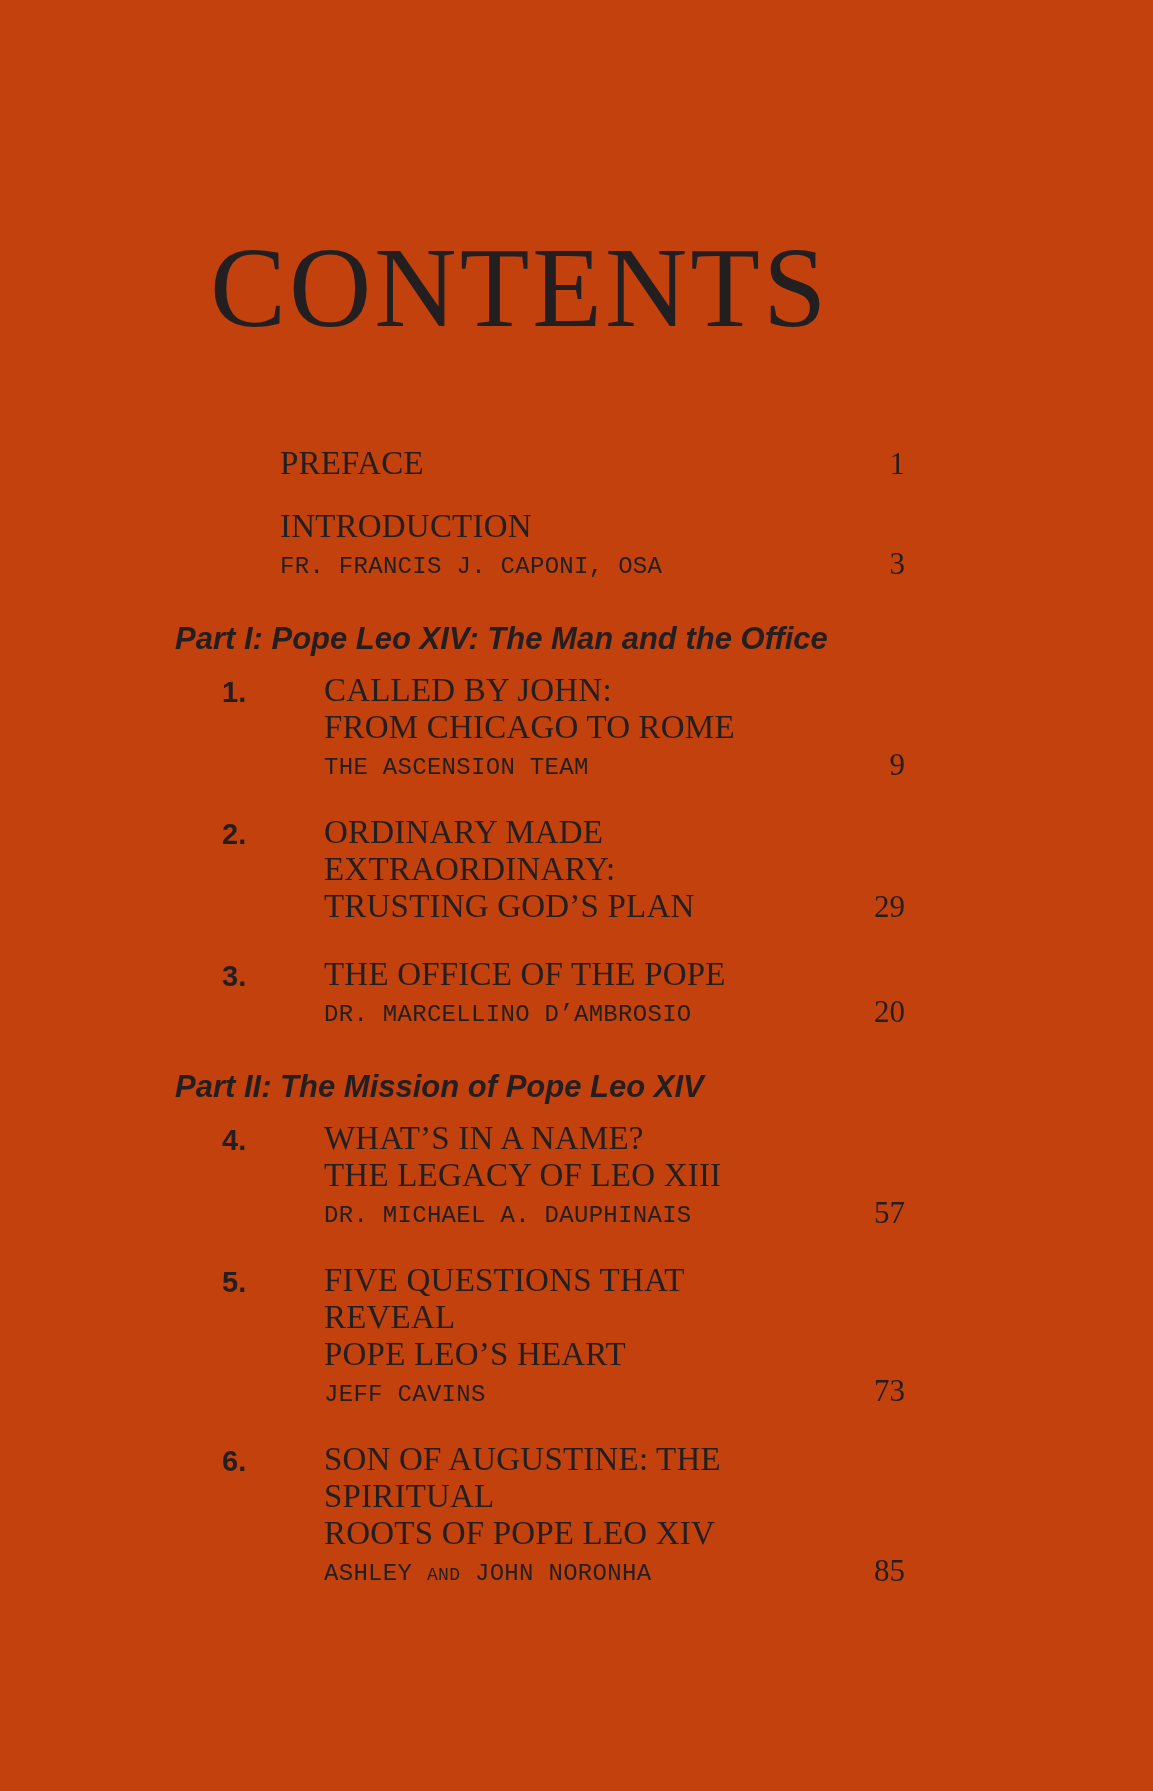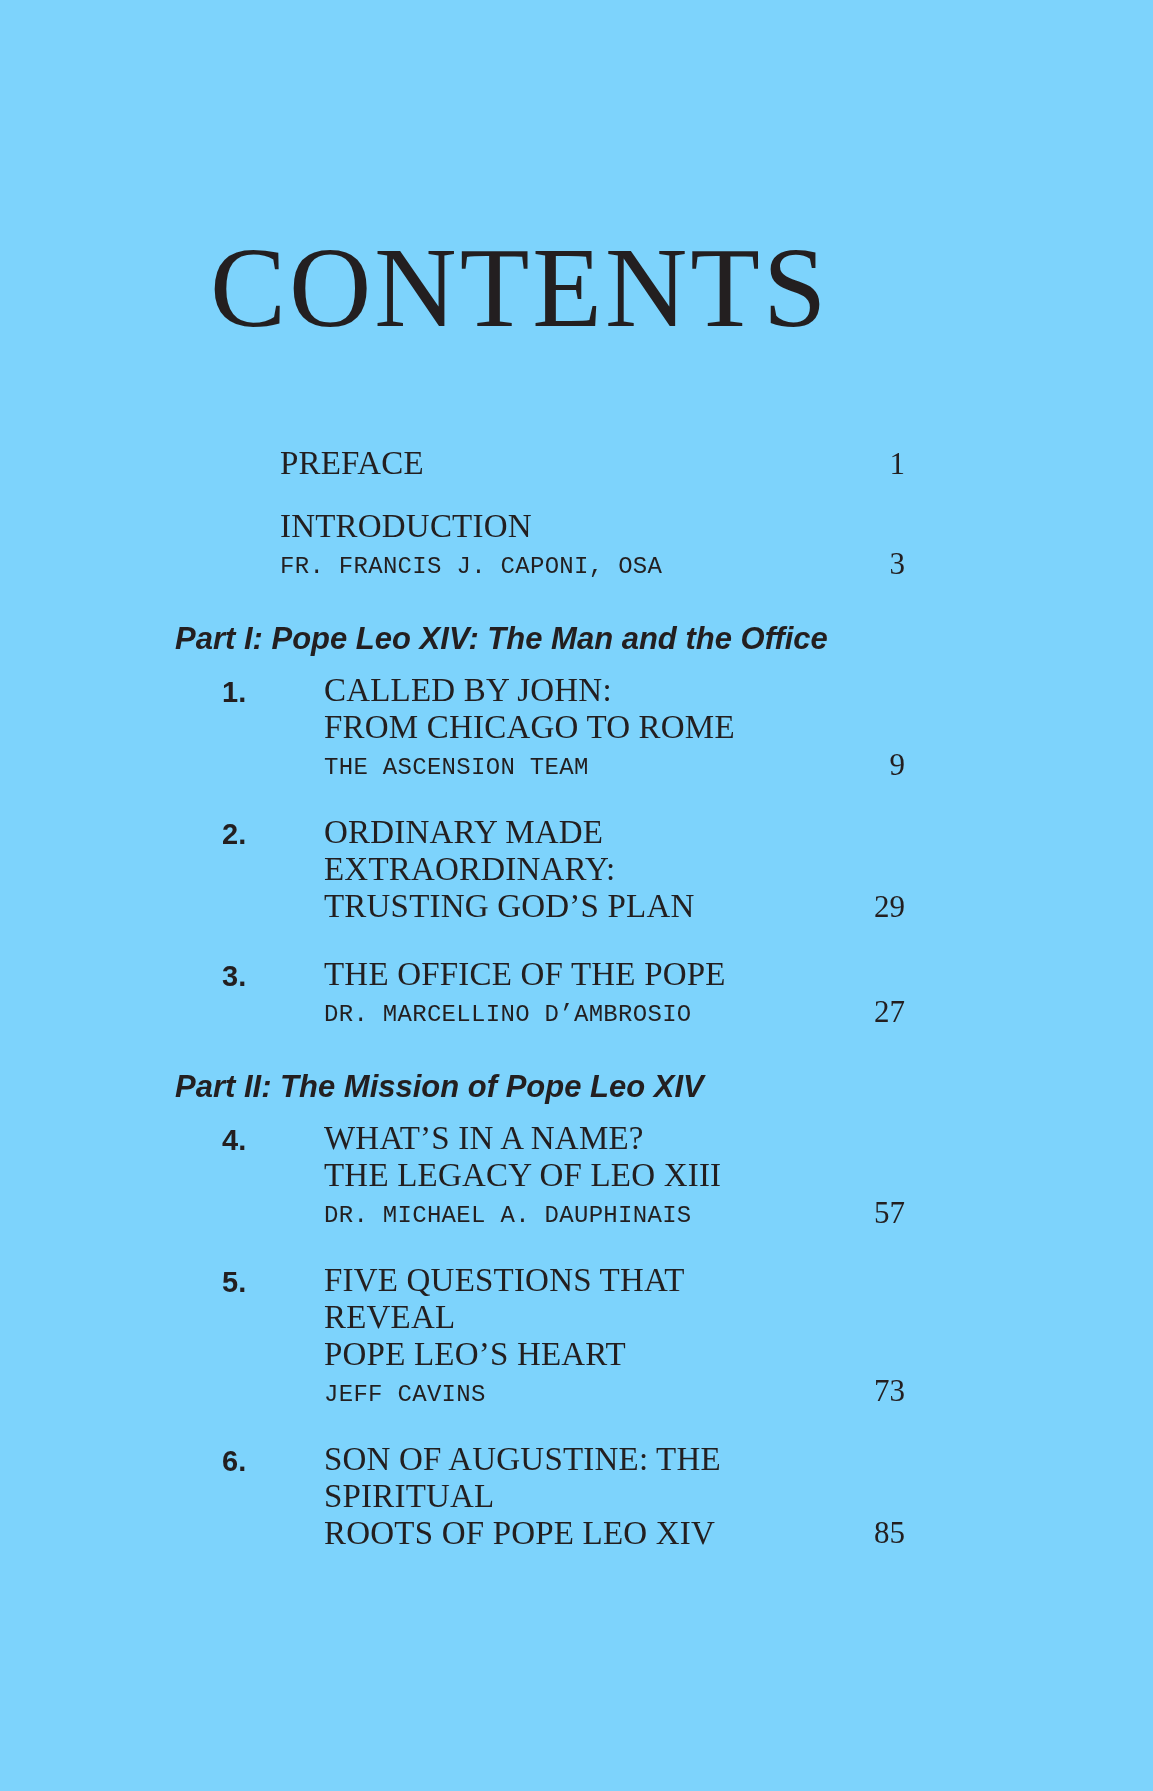--- a/index.html
+++ b/index.html
@@ -1,21 +1,21 @@
 <!DOCTYPE html>
 <html><head>
 <meta charset="utf-8">
 <style>
   html, body { margin: 0; padding: 0; background: #888; }
   .page {
     position: relative;
     width: 1153px;
     height: 1791px;
     margin: 0 auto;
-    background: #7dd3fc;
+    background: #c2410c;
     color: #231f20;
     overflow: hidden;
     font-family: "Liberation Serif", "DejaVu Serif", serif;
   }
   .contents-title {
     margin: 231px 0 0 210px;
     font-size: 114px;
     line-height: 1;
     letter-spacing: 3px;
     font-weight: 400;
@@ -126,21 +126,21 @@
       </div>
       <div class="pageno">29</div>
     </div>
 
     <div class="row entry">
       <div class="num">3.</div>
       <div class="body">
         <div class="t-line">THE OFFICE OF THE POPE</div>
         <div class="author">DR. MARCELLINO D’AMBROSIO</div>
       </div>
-      <div class="pageno">27</div>
+      <div class="pageno">20</div>
     </div>
 
     <div class="part-heading">Part II: The Mission of Pope Leo XIV</div>
 
     <div class="row entry first">
       <div class="num">4.</div>
       <div class="body">
         <div class="t-line">WHAT’S IN A NAME?</div>
         <div class="t-line">THE LEGACY OF LEO XIII</div>
         <div class="author">DR. MICHAEL A. DAUPHINAIS</div>
@@ -156,18 +156,19 @@
         <div class="author">JEFF CAVINS</div>
       </div>
       <div class="pageno">73</div>
     </div>
 
     <div class="row entry">
       <div class="num">6.</div>
       <div class="body">
         <div class="t-line">SON OF AUGUSTINE: THE SPIRITUAL</div>
         <div class="t-line">ROOTS OF POPE LEO XIV</div>
+        <div class="author"><span>ASHLEY</span> <span class="conj">AND</span> <span>JOHN NORONHA</span></div>
       </div>
       <div class="pageno">85</div>
     </div>
 
   </div>
 </div>
 
 </body></html>

